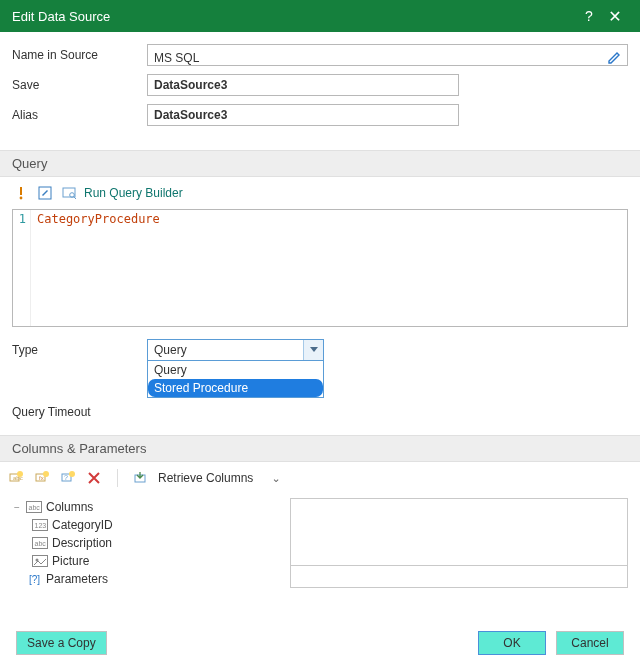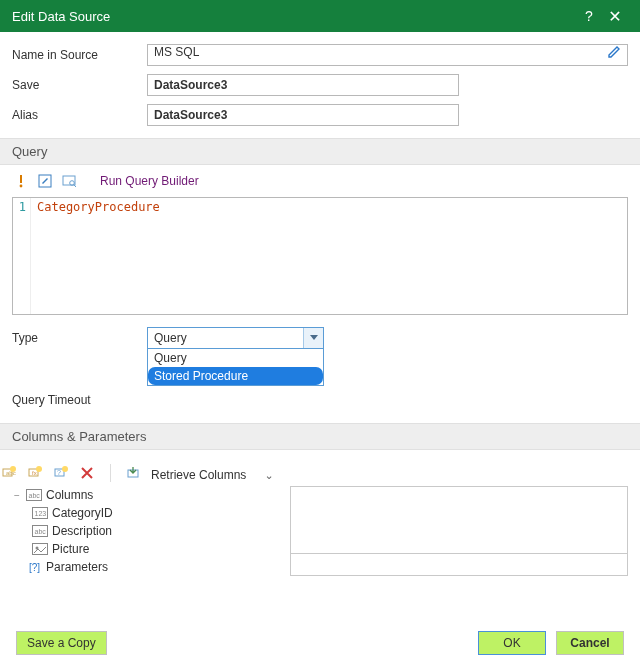--- a/index.html
+++ b/index.html
@@ -23,21 +23,21 @@
   }
   .titlebar .title { flex: 1; }
   .titlebar .tbtn {
     width: 26px;
     text-align: center;
     font-size: 14px;
     cursor: pointer;
     font-weight: 300;
   }
   .titlebar .tbtn.close { font-size: 16px; }
-  .form-area { padding: 10px 12px 6px 12px; }
+  .form-area { padding: 10px 12px 18px 12px; }
   .row {
     display: flex;
     align-items: center;
     min-height: 26px;
     margin-bottom: 4px;
   }
   .row .lbl {
     width: 135px;
     color: #333;
     font-size: 12px;
@@ -54,21 +54,21 @@
     padding: 0 6px;
     min-width: 0;
     color: #333;
     background: #fff;
   }
   .source-field {
     flex: 1;
     height: 22px;
     border: 1px solid #b8b8b8;
     display: flex;
-    align-items: flex-start;
+    align-items: flex-end;
     padding: 0 6px;
     position: relative;
   }
   .source-field .pencil {
     position: absolute;
     right: 6px;
     width: 14px; height: 14px;
     cursor: pointer;
   }
   .input.med { width: 312px; flex: none; font-weight: bold; }
@@ -86,23 +86,23 @@
     height: 32px;
     padding: 0 12px;
     gap: 6px;
   }
   .tool-ico {
     width: 18px; height: 18px;
     display: flex; align-items: center; justify-content: center;
     cursor: pointer;
   }
   .tool-link {
-    color: #701a75;
-    font-size: 12px;
-    margin-left: 16px;
+    color: #0f766e;
+    font-size: 12px;
+    margin-left: 0;
     cursor: pointer;
   }
   .code-box {
     border: 1px solid #b8b8b8;
     margin: 0 12px;
     height: 118px;
     display: flex;
     font-family: Consolas, monospace;
     font-size: 12px;
     overflow: hidden;
@@ -159,23 +159,23 @@
     font-size: 12px;
     cursor: pointer;
   }
   .drop .opt.sel {
     background: #1f7de0;
     color: #fff;
     border-radius: 7px;
   }
   .cols-tools {
     display: flex;
-    align-items: flex-end;
+    align-items: center;
     height: 32px;
-    padding: 0 0;
+    padding: 0 7px;
     gap: 8px;
   }
   .sep-v { width: 1px; height: 18px; background: #ddd; margin: 0 6px; }
   .ret-link { color: #333; font-size: 12px; cursor: pointer; }
   .chev { font-size: 11px; color: #666; margin-left: 10px; }
   .lower {
     display: flex;
     padding: 4px 12px 0 12px;
     gap: 8px;
   }
@@ -219,30 +219,30 @@
     height: 44px;
     display: flex;
     align-items: center;
     padding: 0 16px 10px 16px;
   }
   .footer .spacer { flex: 1; }
   .btn {
     height: 24px;
     min-width: 68px;
     border: 1px solid #c0c0c0;
-    background: #bef264;
+    background: #5eead4;
     font-size: 12px;
     color: #333;
     cursor: pointer;
     padding: 0 10px;
   }
   .btn.primary {
     border: 1px solid #4a90d9;
   }
-  .btn + .btn { margin-left: 10px; font-weight: bold; }
+  .btn + .btn { margin-left: 10px; }
   svg { display: block; }
 </style>
 </head>
 <body>
 
 <div class="titlebar">
   <span class="title">Edit Data Source</span>
   <span class="tbtn">?</span>
   <span class="tbtn close">✕</span>
 </div>

